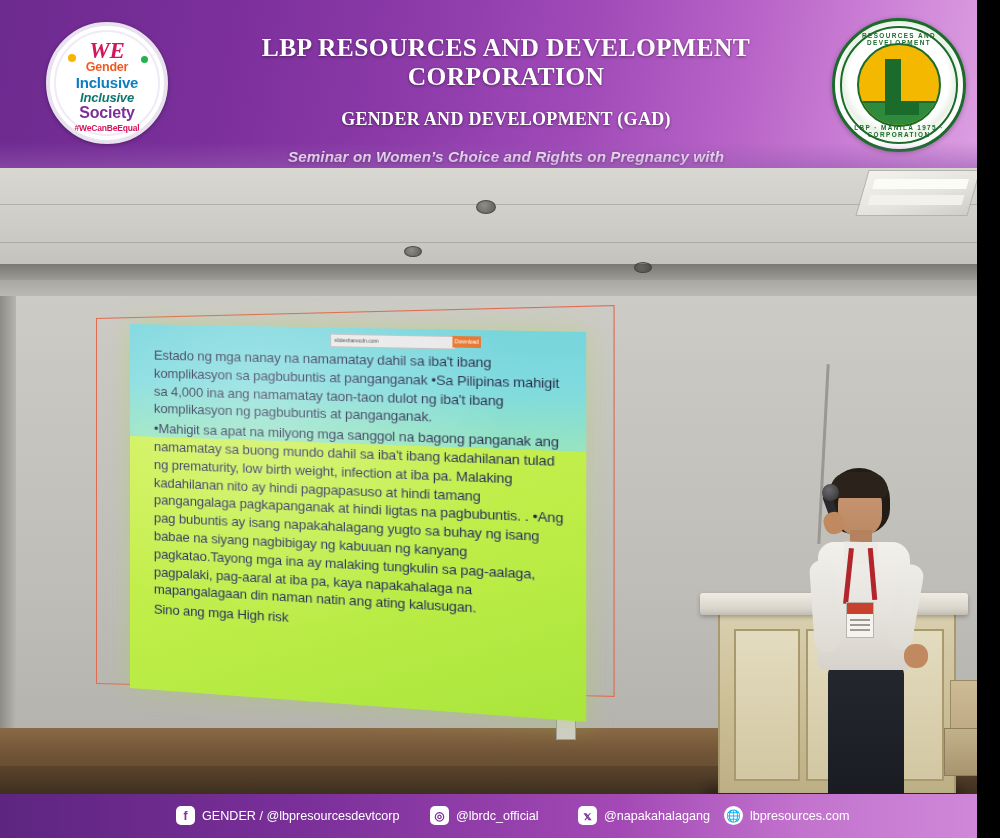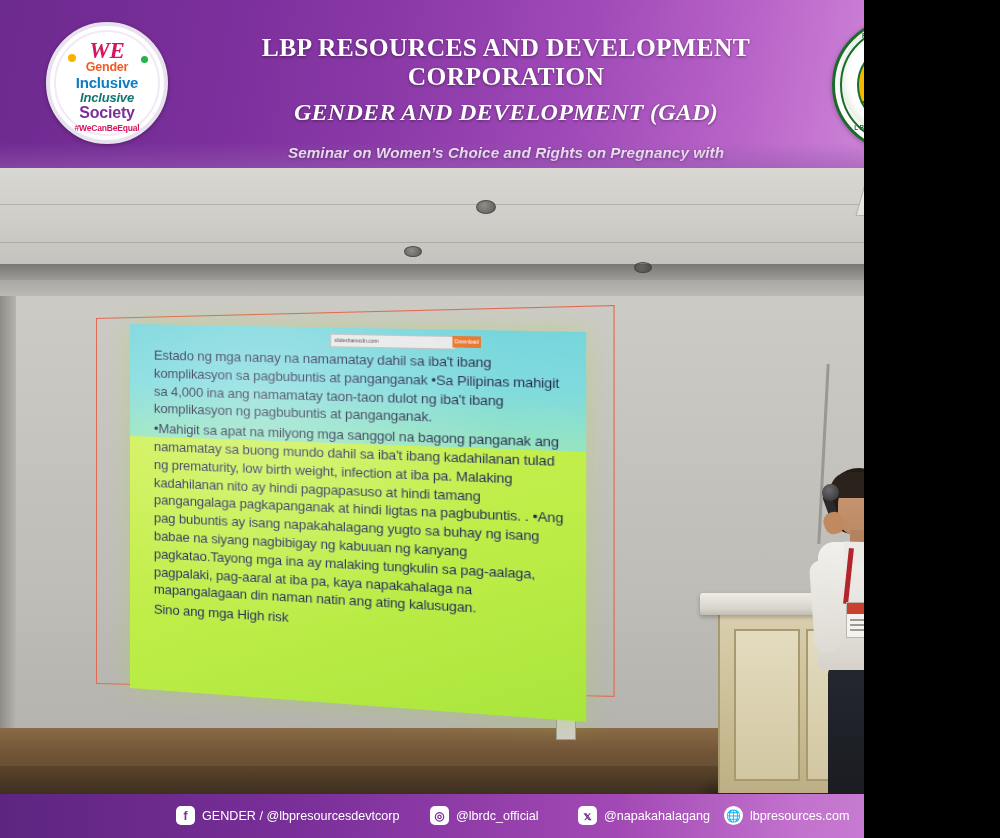--- a/index.html
+++ b/index.html
@@ -5,21 +5,21 @@
   html, body {
     margin: 0;
     padding: 0;
     background: #000;
   }
   body {
     font-family: "Liberation Sans", sans-serif;
   }
   #page {
     position: relative;
-    width: 864px;
+    width: 977px;
     height: 838px;
     overflow: hidden;
     background: #2b2b2b;
   }
 
   
   #header {
     position: absolute;
     left: 0; top: 0;
     width: 1000px;
@@ -114,24 +114,23 @@
   #hdr-line1 {
     font-family: Liberation Serif, serif;
     font-weight: 700;
     font-size: 25.5px;
     letter-spacing: .4px;
     line-height: 1.12;
   }
   #hdr-line2 {
     font-family: "Liberation Serif", serif;
     font-weight: 700;
-    font-style: italic;
-    font-size: 24px;
+    font-size: 18px;
     letter-spacing: .3px;
-    margin-top: 8px;
+    margin-top: 18px;
   }
   #hdr-sub {
     margin-top: 16px;
     font-family: "Liberation Sans", sans-serif;
     font-weight: 700;
     font-style: italic;
     font-size: 15.2px;
     line-height: 1.42;
     letter-spacing: .1px;
   }

